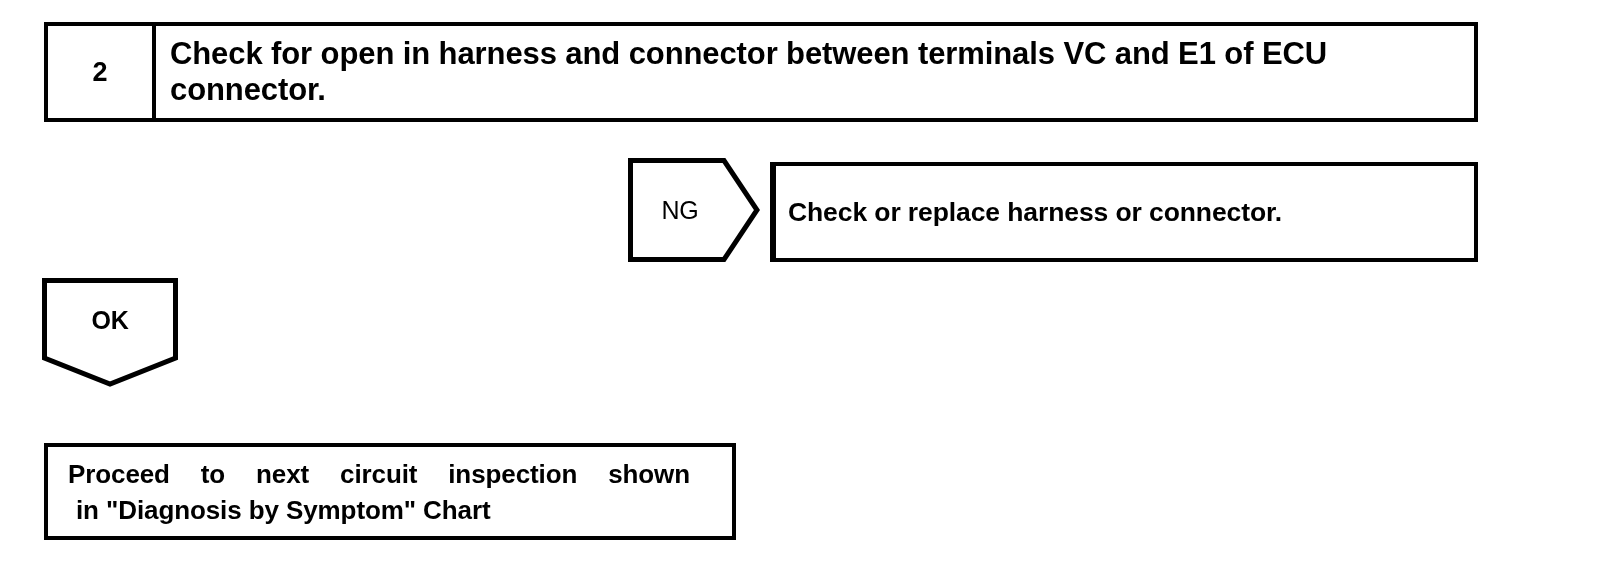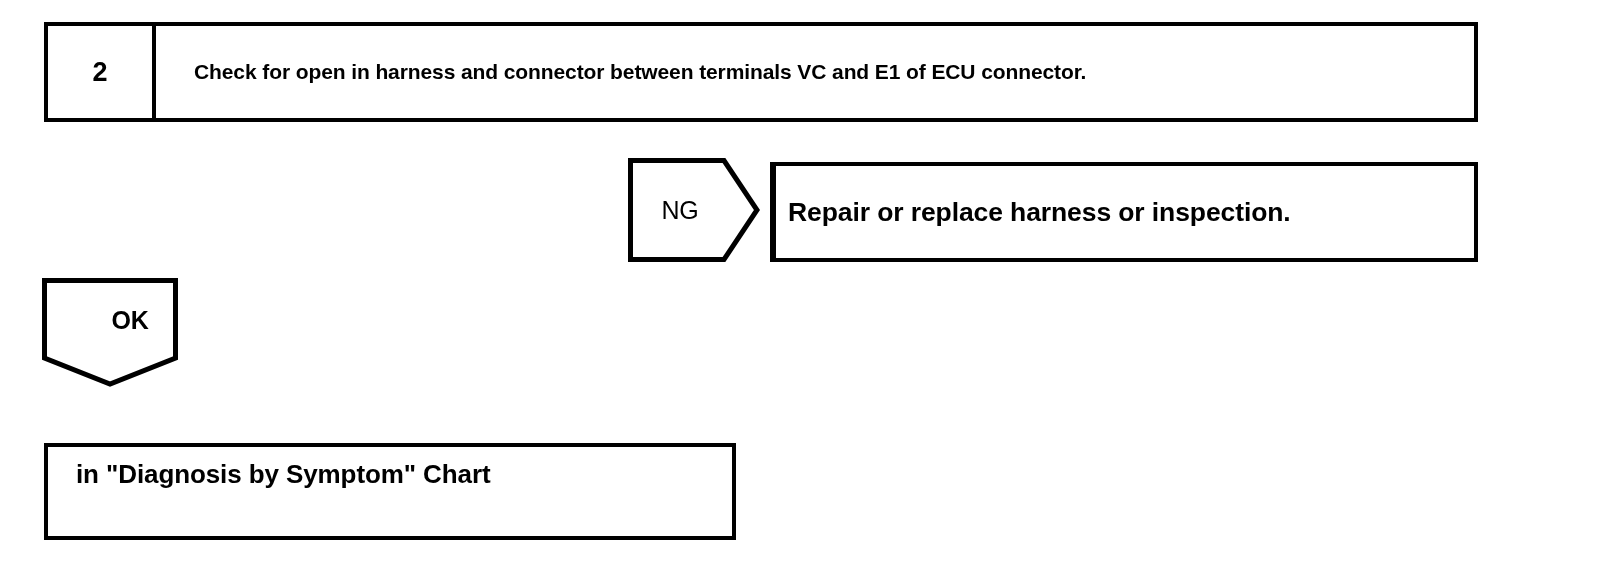--- a/index.html
+++ b/index.html
@@ -53,25 +53,24 @@
     line-height: 1;
   }
   .step-text-cell {
     flex: 1 1 auto;
     display: flex;
     align-items: center;
     padding: 0 12px 0 14px;
     box-sizing: border-box;
   }
   .step-text {
-    font-size: 21px;
+    font-size: 31px;
     font-weight: bold;
     line-height: 1.17;
     letter-spacing: -0.1px;
-    margin-left: 24px;
   }
 
   
   .pennant-ng {
     position: absolute;
     left: 628px;
     top: 158px;
     width: 132px;
     height: 104px;
   }
@@ -126,21 +125,20 @@
     left: 0;
     top: 0;
     width: 136px;
     height: 84px;
     display: flex;
     align-items: center;
     justify-content: center;
     font-size: 25px;
     font-weight: bold;
     letter-spacing: -0.2px;
-    padding-left: 20px;
   }
 
   
   .proceed-box {
     position: absolute;
     left: 44px;
     top: 443px;
     width: 692px;
     height: 97px;
     border: 4px solid #000;
@@ -180,27 +178,28 @@
   </div>
 
   <div class="pennant-ng">
     <svg width="132" height="104" viewBox="0 0 132 104">
       <path d="M 2.5 2.5 L 96 2.5 L 129 52 L 96 101.5 L 2.5 101.5 Z" fill="#ffffff" stroke="#000000" stroke-width="5" stroke-linejoin="miter"></path>
     </svg>
     <span class="pennant-ng-label">NG</span>
   </div>
 
   <div class="repair-box">
-    <span class="repair-text">Repair or replace harness or inspection.</span>
+    <span class="repair-text">Check or replace harness or connector.</span>
   </div>
 
   <div class="pennant-ok">
     <svg width="140" height="110" viewBox="0 0 140 110">
       <path d="M 2.5 2.5 L 133.5 2.5 L 133.5 80 L 68 106 L 2.5 80 Z" fill="#ffffff" stroke="#000000" stroke-width="5" stroke-linejoin="miter"></path>
     </svg>
     <span class="pennant-ok-label">OK</span>
   </div>
 
   <div class="proceed-box">
+    <div class="proceed-line-1">Proceed to next circuit inspection shown</div>
     <div class="proceed-line-2">in "Diagnosis by Symptom" Chart</div>
   </div>
 
 </div>
 
 </body></html>

